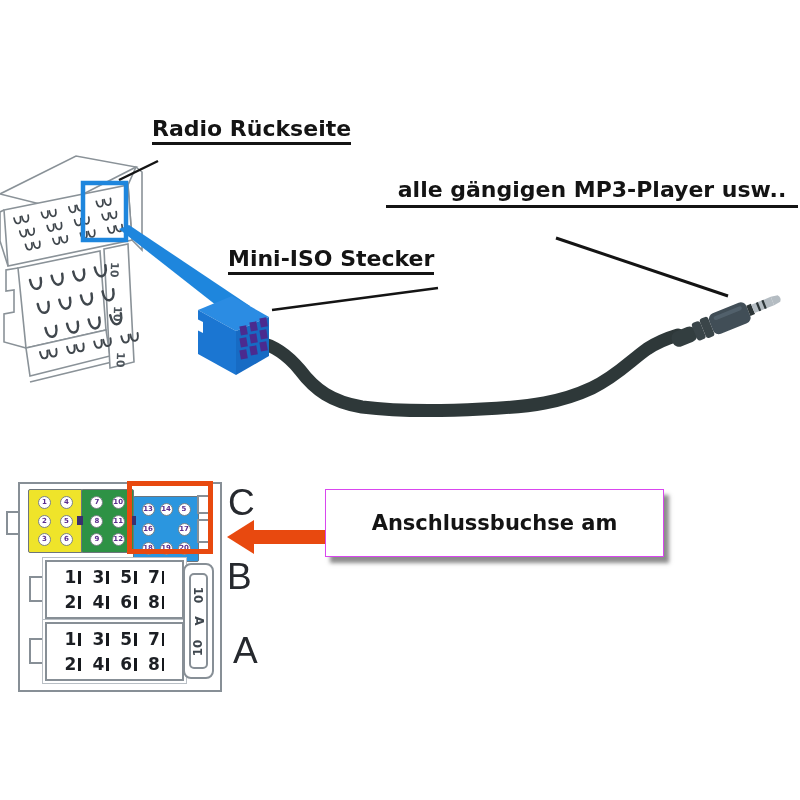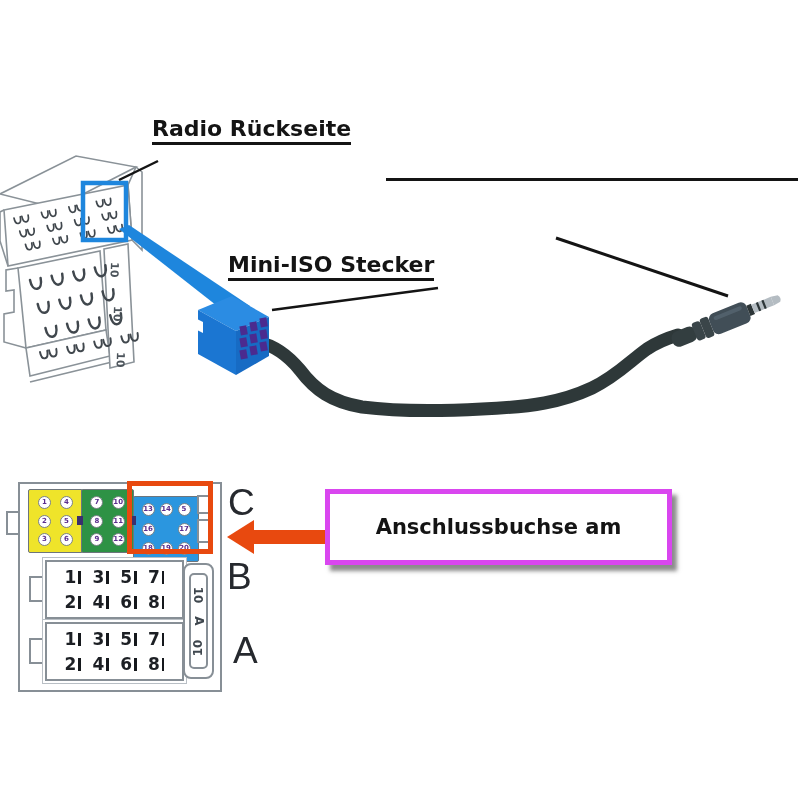--- a/index.html
+++ b/index.html
@@ -9,27 +9,27 @@
     color:#141414;overflow:hidden;
   }
   .abs{position:absolute;}
   
   .lbl{
     font-weight:bold;font-size:22px;letter-spacing:0px;color:#141414;
     white-space:nowrap;
   }
   .underl{border-bottom:3px solid #141414;padding-bottom:1px;}
   #radio-label{left:152px;top:116px;}
-  #miniiso-label{left:228px;top:252px;}
+  #miniiso-label{left:228px;top:246px;}
   #jack-label{left:386px;top:176px;width:412px;text-align:center;border-bottom:3px solid #141414;padding-bottom:2px;}
   #jack-label .lbl{display:block;line-height:27px;}
   
   #callout{
     left:325px;top:489px;width:337px;height:66px;background:#ffffff;
-    border:5px solid #d946ef;box-shadow:5px 6px 4px rgba(45,45,45,.55);
+    border:1px solid #d946ef;box-shadow:5px 6px 4px rgba(45,45,45,.55);
     display:flex;flex-direction:row;justify-content:center;align-items:center;
     font-weight:bold;font-size:21px;line-height:27px;text-align:center;
   }
   
   .rowletter{font-family:"Liberation Sans",sans-serif;font-size:37px;color:#26292e;}
   #letter-c{left:228px;top:482px;}
   #letter-b{left:227px;top:556px;}
   #letter-a{left:233px;top:630px;}
   
   #iso{left:18px;top:482px;width:200px;height:206px;border:2px solid #878f96;background:#fff;}
@@ -201,20 +201,21 @@
     <polygon points="227,537 254,520 254,554"></polygon>
     <rect x="251" y="530" width="76" height="14"></rect>
   </g>
 </svg>
 
 <div id="radio-label" class="abs lbl underl">Radio Rückseite</div>
 
 <div id="miniiso-label" class="abs lbl underl">Mini-ISO Stecker</div>
 
 <div id="jack-label" class="abs">
+  <span class="lbl">alle gängigen MP3-Player usw..</span>
 </div>
 
 <div id="callout" class="abs">
   <span>Anschlussbuchse am</span>
 </div>
 
 <div id="letter-c" class="abs rowletter">C</div>
 <div id="letter-b" class="abs rowletter">B</div>
 <div id="letter-a" class="abs rowletter">A</div>
 

